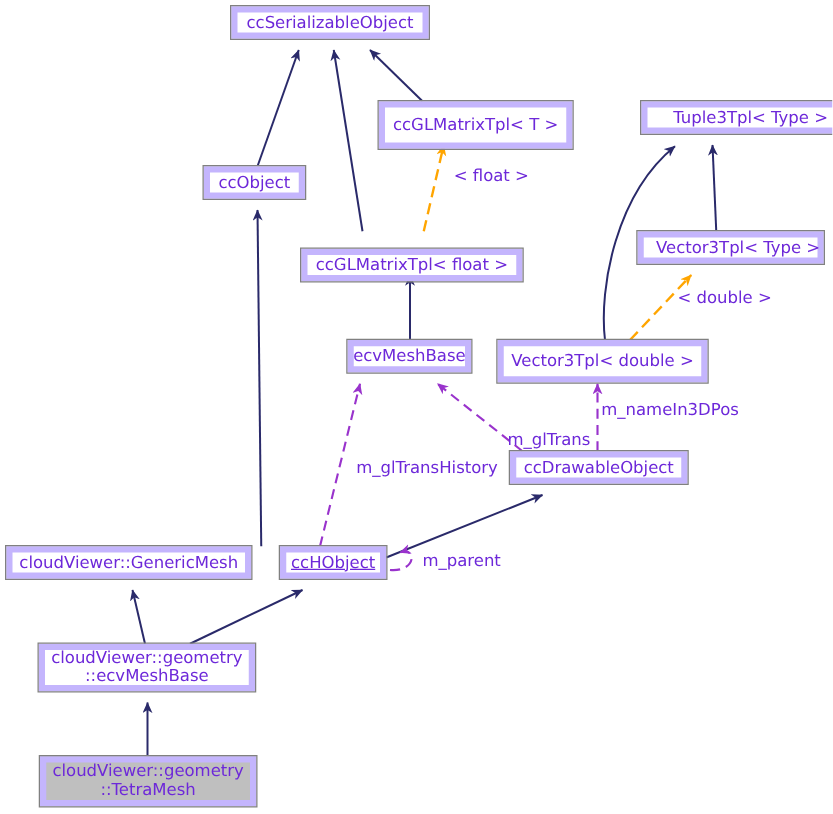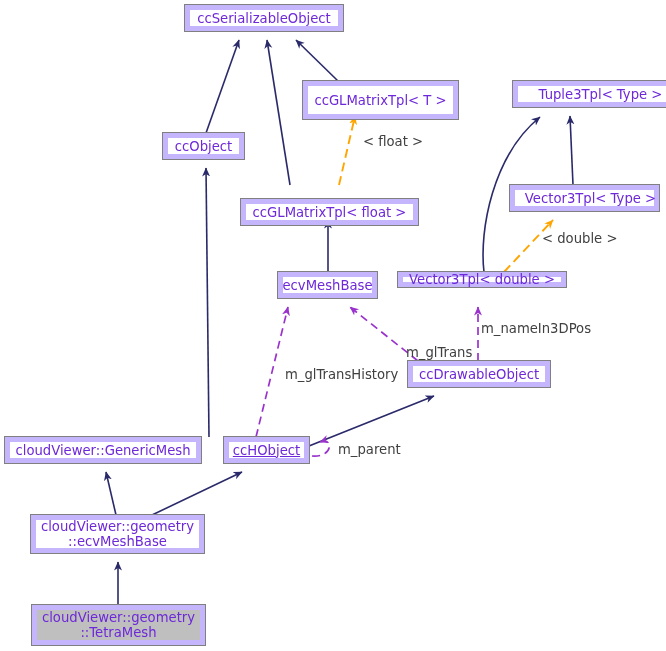--- a/index.html
+++ b/index.html
@@ -38,21 +38,21 @@
     white-space: pre;
     z-index: 5;
   }
   .node.highlight {
     background: #bfbfbf;
   }
   .edge-label {
     position: absolute;
     font-size: 13.2px;
     line-height: 15px;
-    color: #404040;
+    color: #6d28d9;
     white-space: pre;
     z-index: 6;
   }
 </style>
 </head>
 <body>
 
 <div id="diagram">
 
   <svg id="edge-layer" viewBox="0 0 666 651" xmlns="http://www.w3.org/2000/svg">
@@ -110,21 +110,21 @@
   <div class="node" style="left:497px; top:81px; width:175px; height:26px;margin-left:16px;">Tuple3Tpl&lt; Type &gt;</div>
 
   <div class="node" style="left:163px; top:133px; width:81px; height:26px;">ccObject</div>
 
   <div class="node" style="left:241px; top:199px; width:177px; height:26px;">ccGLMatrixTpl&lt; float &gt;</div>
 
   <div class="node" style="left:510px; top:185px; width:149px; height:26px;padding-left:12px;">Vector3Tpl&lt; Type &gt;</div>
 
   <div class="node" style="left:278px; top:272px; width:99px; height:26px;">ecvMeshBase</div>
 
-  <div class="node" style="left:398px; top:272px; width:168px; height:15px;">Vector3Tpl&lt; double &gt;</div>
+  <div class="node" style="left:398px; top:272px; width:168px; height:34px;">Vector3Tpl&lt; double &gt;</div>
 
   <div class="node" style="left:408px; top:361px; width:142px; height:26px;">ccDrawableObject</div>
 
   <div class="node" style="left:5px; top:437px; width:196px; height:26px;">cloudViewer::GenericMesh</div>
 
   <div class="node" style="left:224px; top:437px; width:85px; height:26px;text-decoration:underline;">ccHObject</div>
 
   <div class="node" style="left:31px; top:515px; width:173px; height:38px;">cloudViewer::geometry
 ::ecvMeshBase</div>
 

